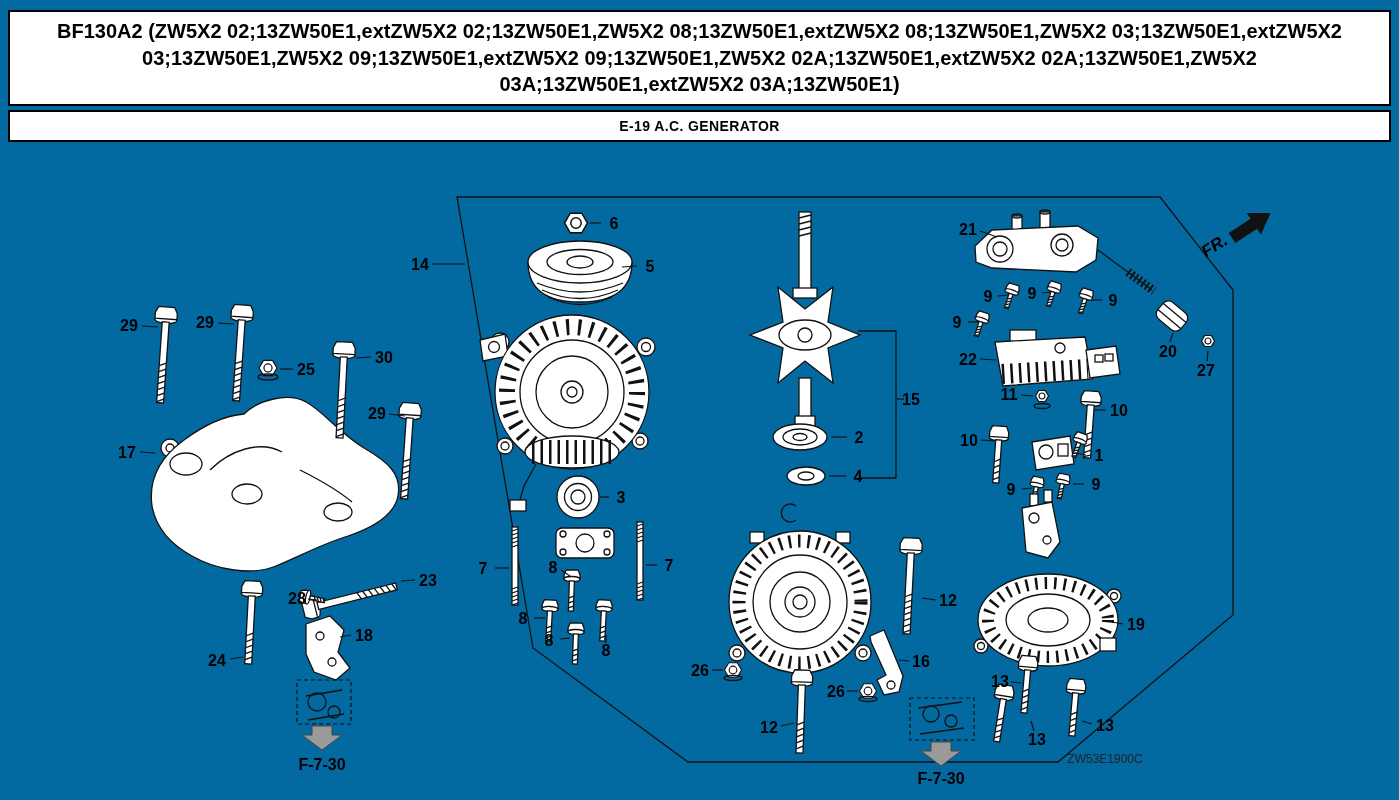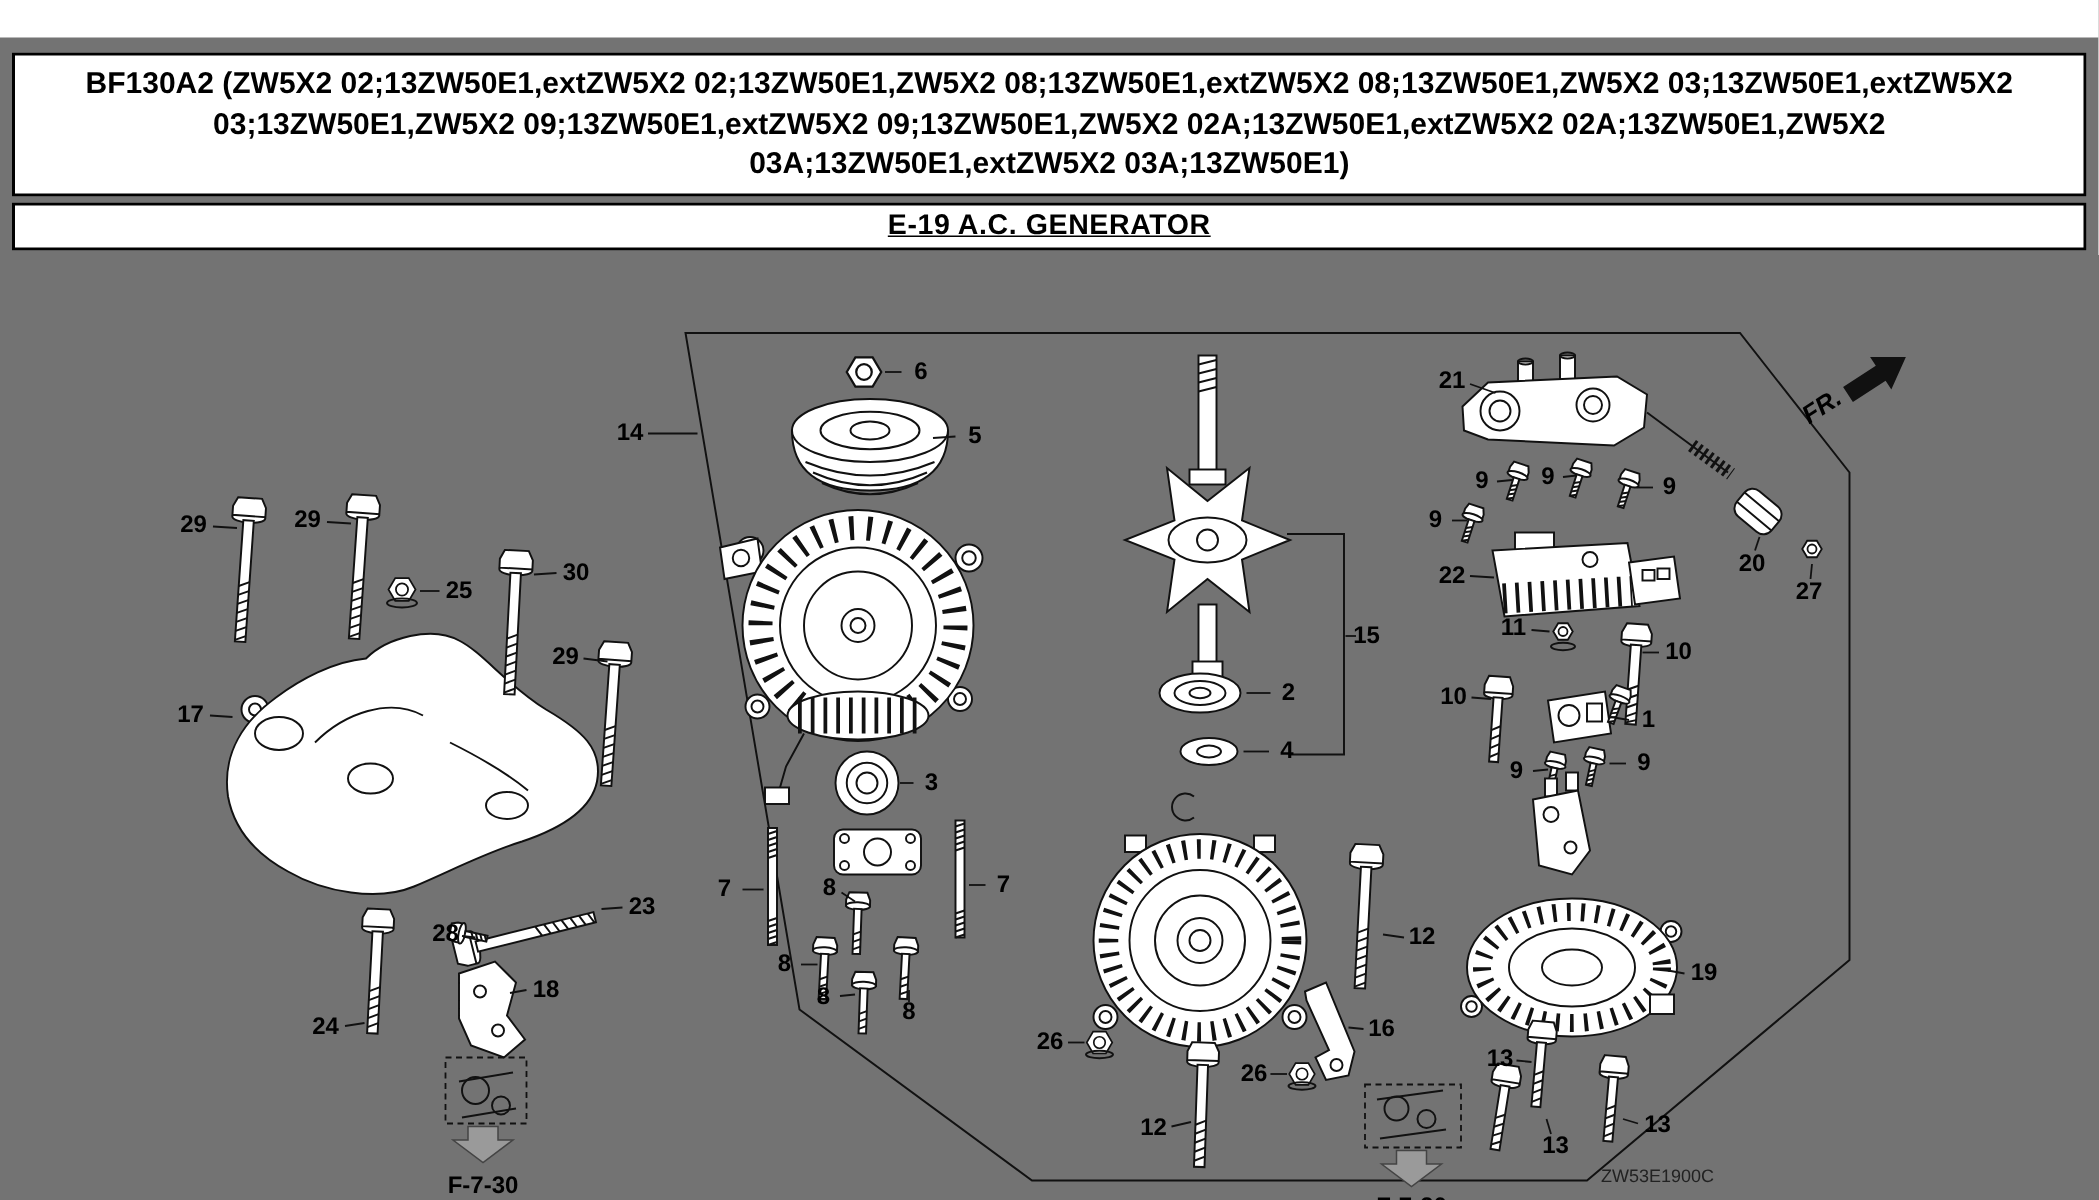--- a/index.html
+++ b/index.html
@@ -1,23 +1,23 @@
 <!DOCTYPE html>
 <html><head>
 <meta charset="utf-8">
 <style>
   html,body{margin:0;padding:0;background:#fff;}
   body{width:1399px;height:800px;position:relative;overflow:hidden;
        font-family:"Liberation Sans",sans-serif;color:#000;}
-  .page{position:absolute;inset:0;background:#737373;margin-top:25px;}
+  .page{position:absolute;inset:0;background:#0369a1;}
   .hbox{position:absolute;left:8px;width:1383px;box-sizing:border-box;
         border:2px solid #000;background:#fff;text-align:center;font-weight:700;
         display:flex;align-items:center;justify-content:center;}
   #title-box{top:10px;height:96px;font-size:20px;line-height:1.32;padding:0 16px;}
-  #subtitle-box{top:110px;height:32px;font-size:19px;letter-spacing:.4px;text-decoration:underline;}
+  #subtitle-box{top:110px;height:32px;font-size:14px;letter-spacing:.4px;}
   #diagram-svg{position:absolute;left:0;top:0;}
   .s{fill:none;stroke:#111;stroke-width:1.3px;}
   .sf{fill:#fff;stroke:#111;stroke-width:1.3px;}
   .dash-ring{fill:none;stroke:#111;}
   #callout-lines line{stroke:#111;stroke-width:1.2px;}
   .callout{font:bold 16px "Liberation Sans",sans-serif;fill:#000;
            text-anchor:middle;dominant-baseline:central;}
   .ref-label{font:bold 16px "Liberation Sans",sans-serif;fill:#000;text-anchor:middle;}
   #fr-label{font:italic bold 17px "Liberation Sans",sans-serif;fill:#000;}
   #drawing-code{font:12px "Liberation Sans",sans-serif;fill:#222;text-anchor:middle;}

